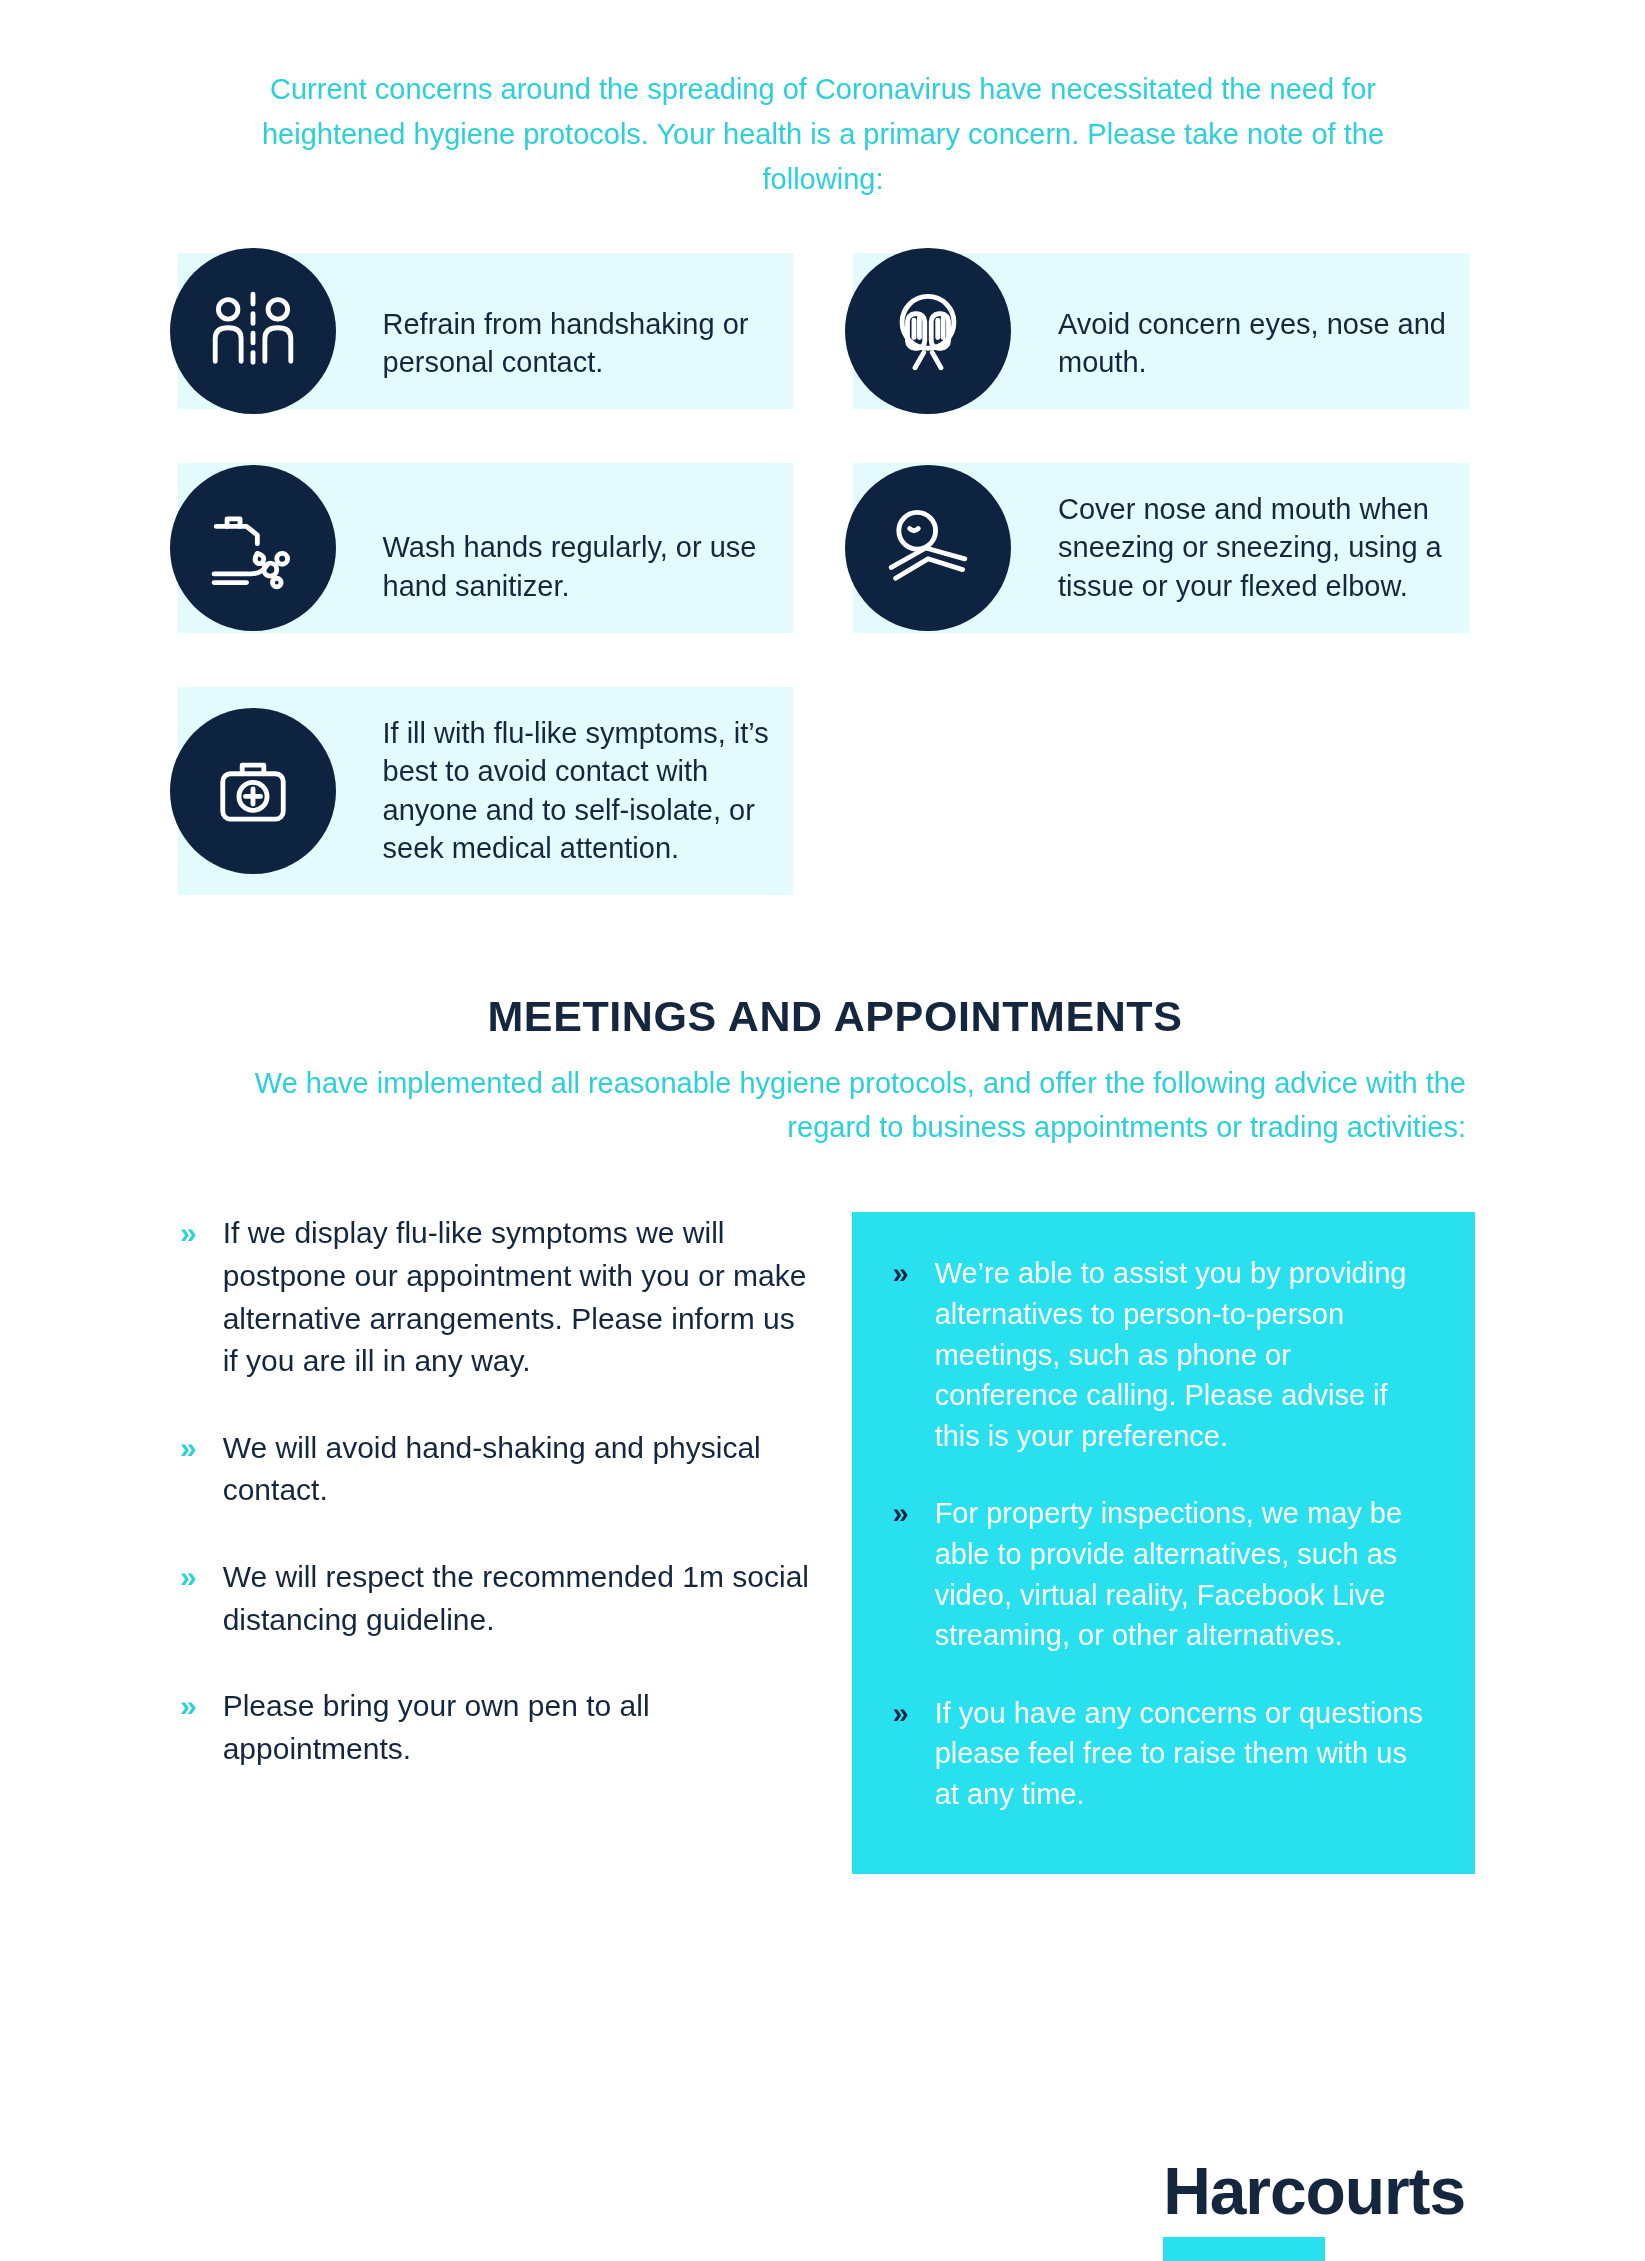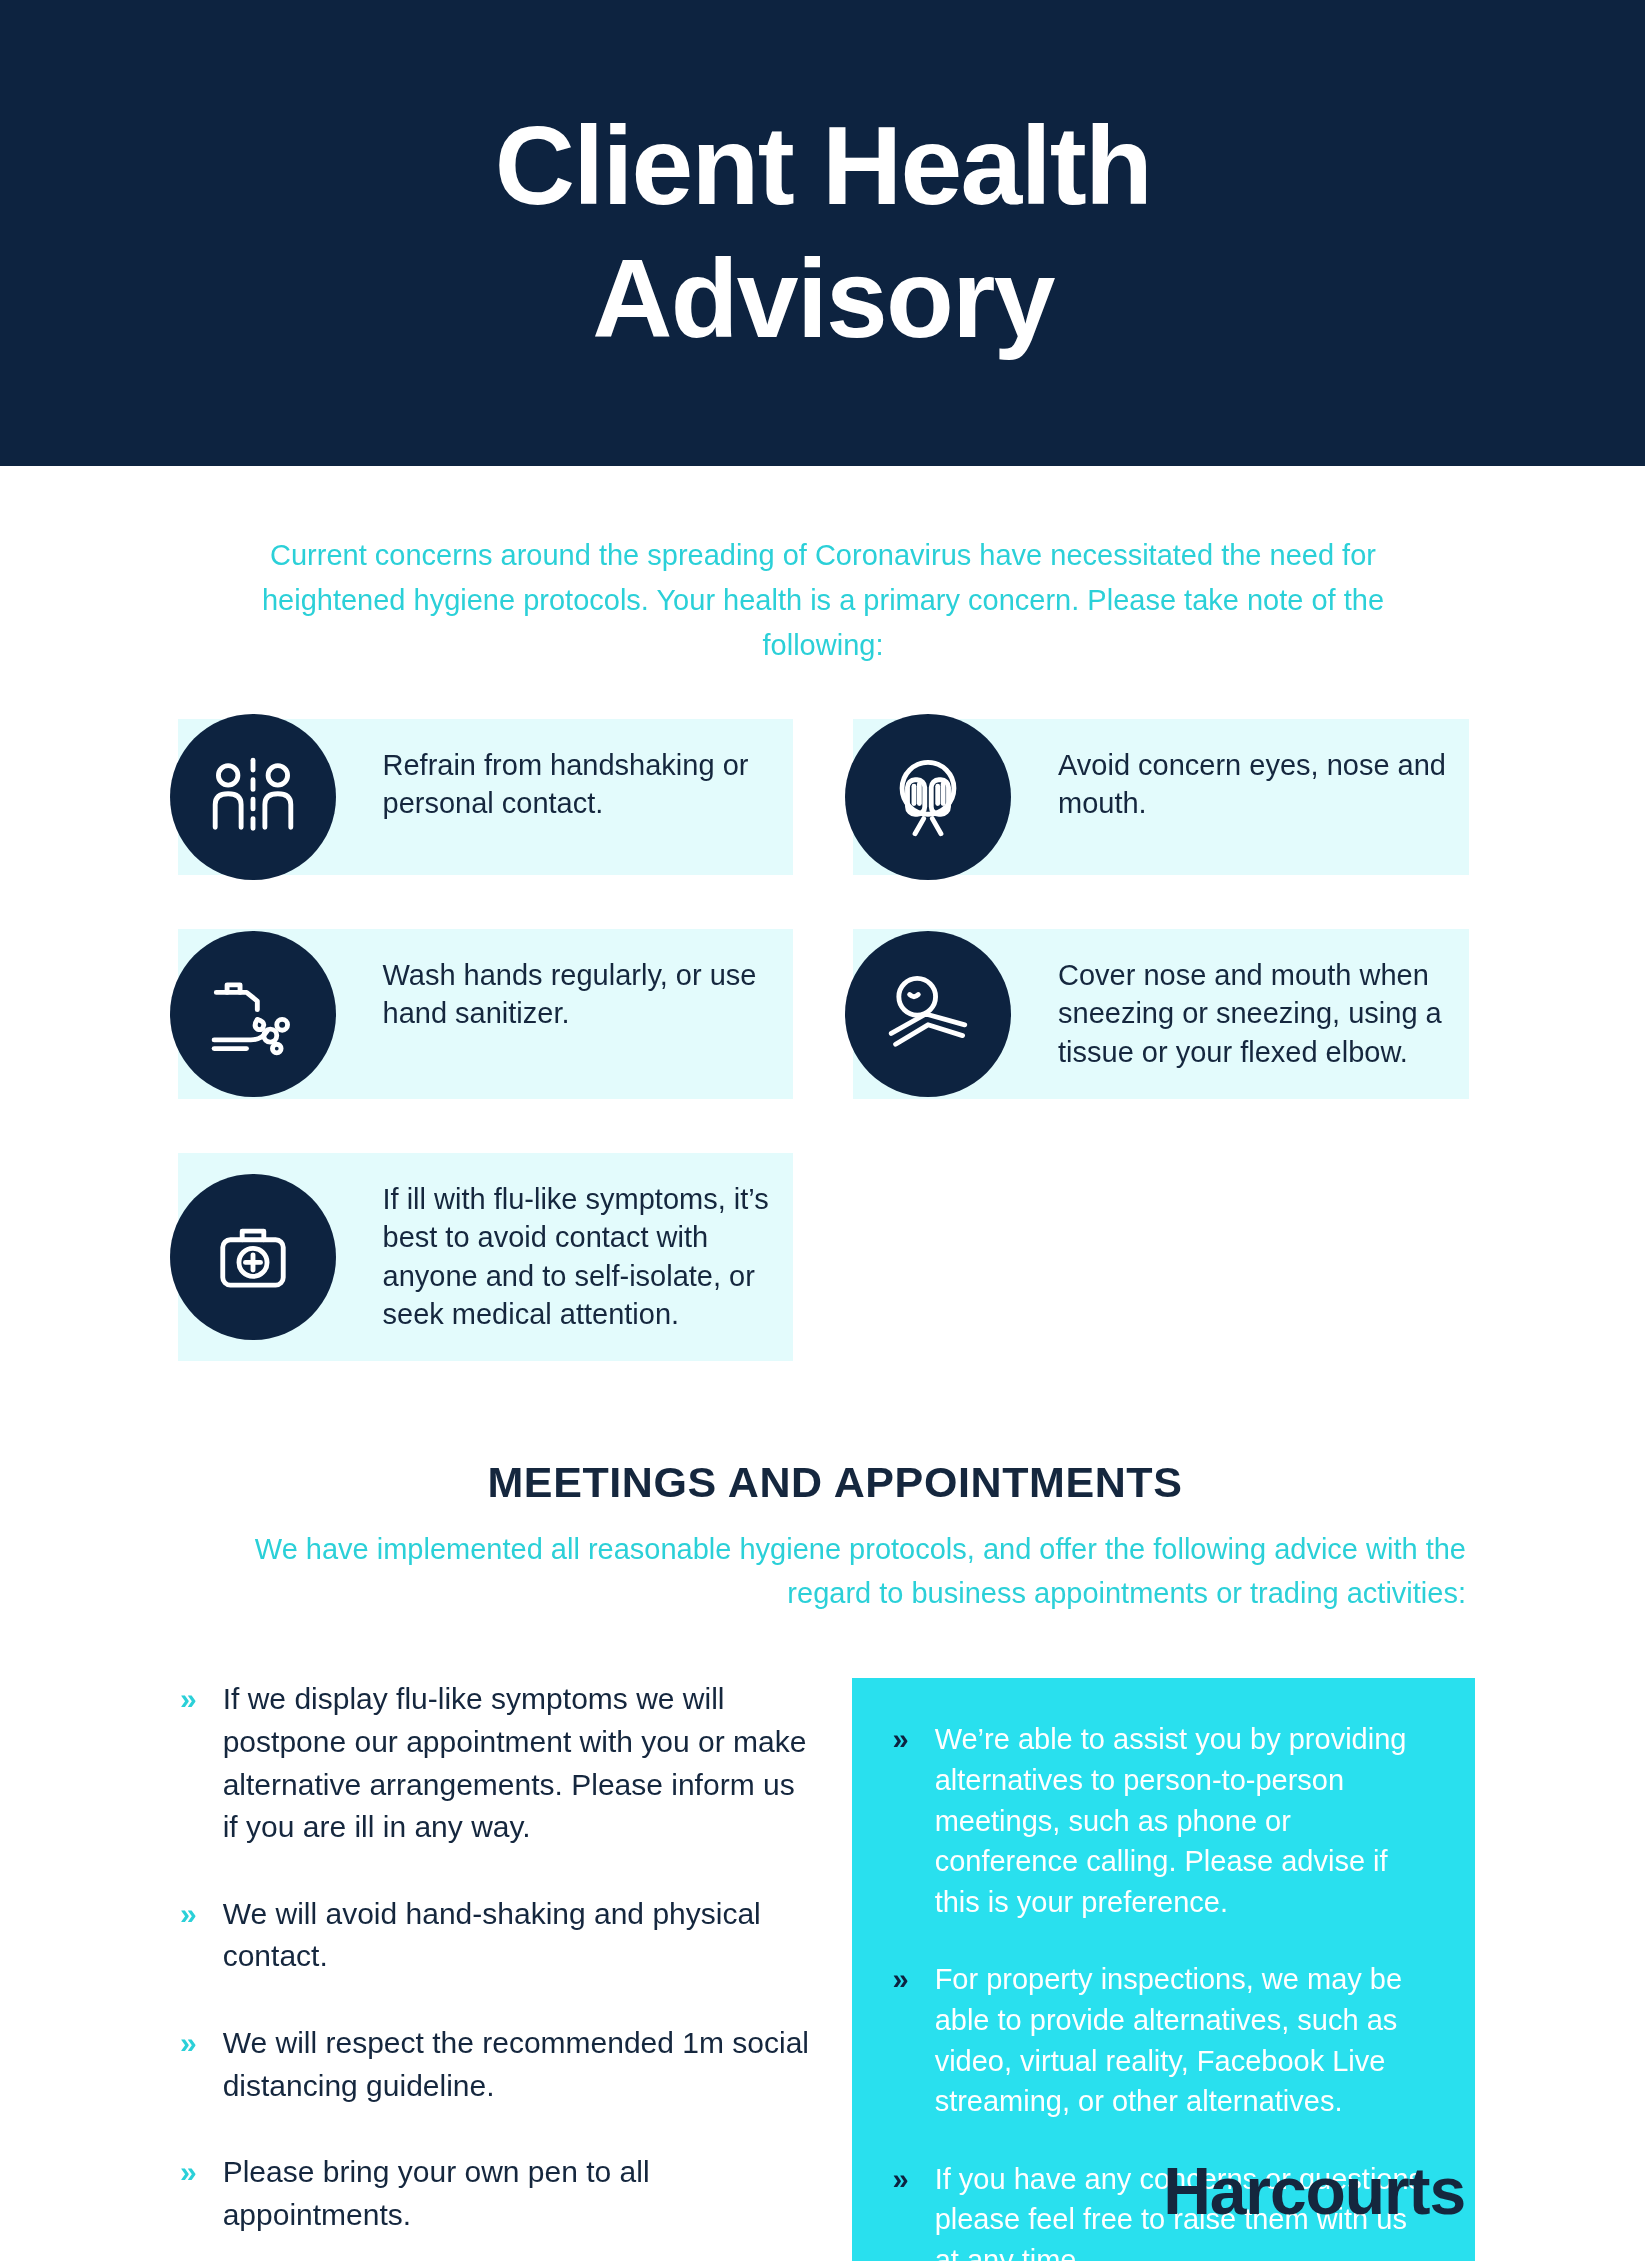--- a/index.html
+++ b/index.html
@@ -46,21 +46,21 @@
     column-gap: 60px;
     row-gap: 54px;
   }
   .advisory-item {
     position: relative;
     background: var(--pale-box, #e3fbfc);
     box-sizing: border-box;
     min-height: 156px;
     padding: 27px 14px 27px 205px;
     display: flex;
-    align-items: flex-start;
+    align-items: flex-end;
   }
   .advisory-icon {
     position: absolute;
     left: -8px;
     top: 50%;
     transform: translateY(-50%);
     width: 166px;
     height: 166px;
     border-radius: 50%;
     background: var(--navy, #0d2340);
@@ -150,24 +150,20 @@
     height: 40px;
     margin-top: 6.8px;
     background: var(--cyan-panel, #29e0ee);
   }
 </style>
 </head>
 <body>
 
 <div class="page">
 
-  <div class="header">
-    <div class="title-line">Client Health</div>
-    <div class="title-line">Advisory</div>
-  </div>
 
   <div class="intro">Current concerns around the spreading of Coronavirus have necessitated the need for heightened hygiene protocols. Your health is a primary concern. Please take note of the following:</div>
 
   <div class="advisory-grid">
 
     <div class="advisory-item">
       <div class="advisory-icon">
         <svg viewBox="0 0 100 100">
           <circle cx="27" cy="30" r="9"></circle>
           <path d="M15,78 V57 q0,-10 12,-10 q12,0 12,10 V78"></path>

